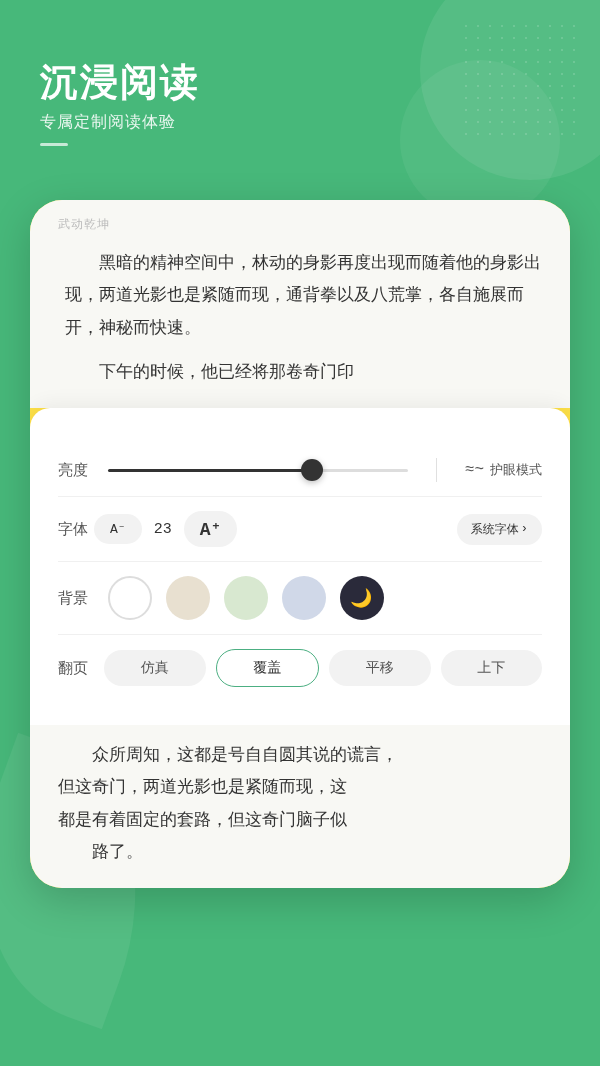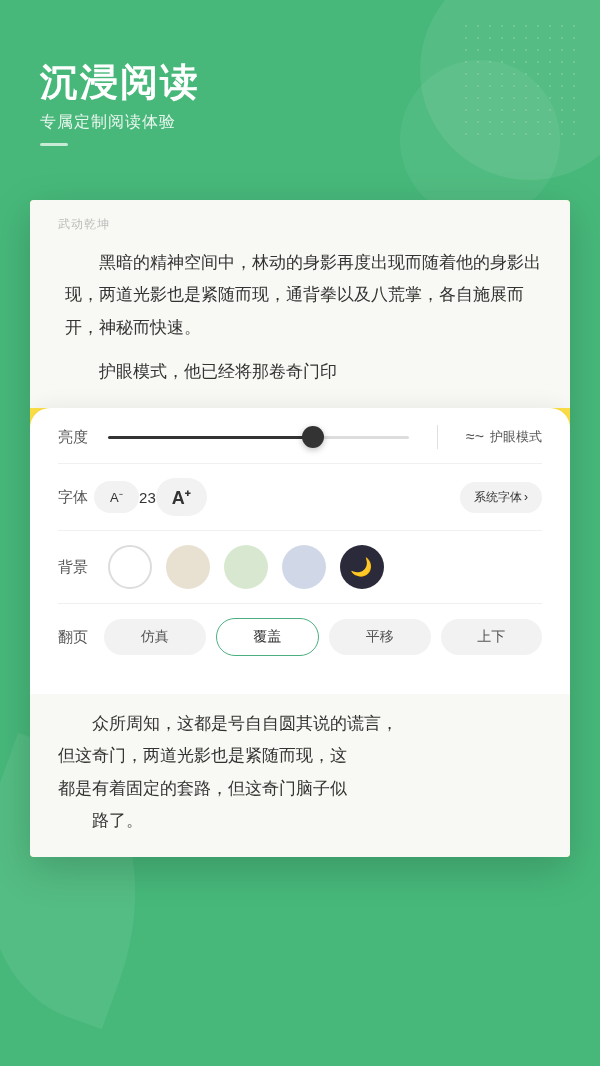--- a/index.html
+++ b/index.html
@@ -77,21 +77,21 @@
       border-radius: 2px;
     }
 
     
     .phone-card {
       position: absolute;
       top: 200px;
       left: 30px;
       right: 30px;
       background: #fde047;
-      border-radius: 4px;
+      border-radius: 32px;
       overflow: hidden;
       box-shadow: 0 12px 40px rgba(0,0,0,0.18);
     }
 
     
     .reader-area {
       background: #f8f8f4;
       padding: 16px 28px 20px;
     }
     .book-title-bar {
@@ -112,22 +112,23 @@
       margin-left: 7px;
     }
     .reader-text p + p {
       margin-top: 12px;
     }
 
     
     .settings-panel {
       background: #ffffff;
       border-radius: 20px 20px 0 0;
-      padding: 3px 28px 24px;
+      padding: 36px 28px 24px;
       box-shadow: 0 -4px 20px rgba(0,0,0,0.06);
+      font-family: Liberation Mono, monospace;
     }
 
     .settings-row {
       display: flex;
       align-items: center;
       padding: 14px 0;
       border-bottom: 1px solid #f0f0f0;
     }
     .settings-row:last-child {
       border-bottom: none;
@@ -197,21 +198,21 @@
       padding: 7px 16px;
       font-size: 15px;
       color: #333;
       cursor: pointer;
     }
     .font-btn.small { font-size: 13px; }
     .font-btn.large { font-size: 18px; font-weight: 600; }
     .font-size-value {
       font-size: 15px;
       color: #333;
-      margin: 0 0;
+      margin: 0 12px;
     }
     .font-family-btn {
       margin-left: auto;
       display: flex;
       align-items: center;
       background: #f2f2f2;
       border-radius: 20px;
       padding: 7px 14px;
       font-size: 12px;
       color: #333;
@@ -316,21 +317,21 @@
     <div class="header-subtitle">专属定制阅读体验</div>
     <div class="header-line"></div>
   </div>
 
   <div class="phone-card">
 
     <div class="reader-area">
       <div class="book-title-bar">武动乾坤</div>
       <div class="reader-text">
         <p>黑暗的精神空间中，林动的身影再度出现而随着他的身影出现，两道光影也是紧随而现，通背拳以及八荒掌，各自施展而开，神秘而快速。</p>
-        <p>护眼模式，他已经将那卷奇门印</p>
+        <p>下午的时候，他已经将那卷奇门印</p>
       </div>
     </div>
 
     <div class="settings-panel">
 
       <div class="settings-row brightness-row">
         <div class="settings-label">亮度</div>
         <div class="brightness-slider-container">
           <div class="slider-track">
             <div class="slider-thumb"></div>

